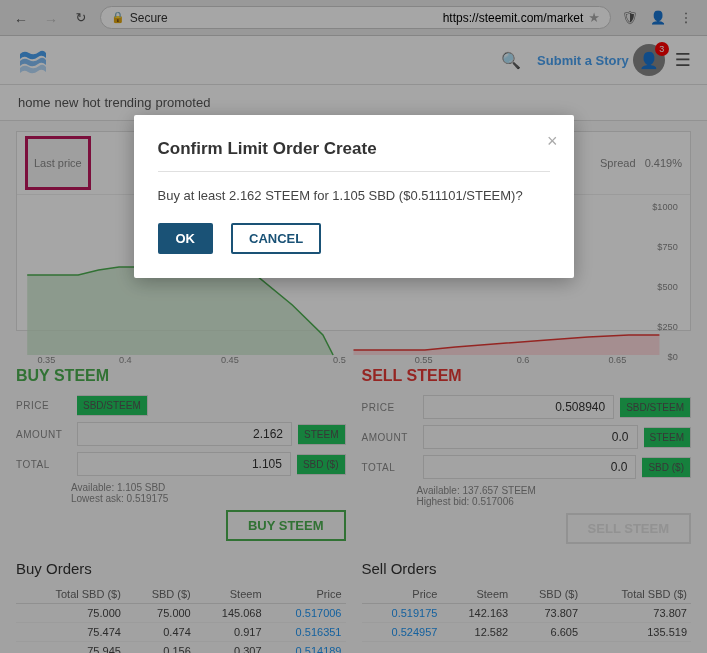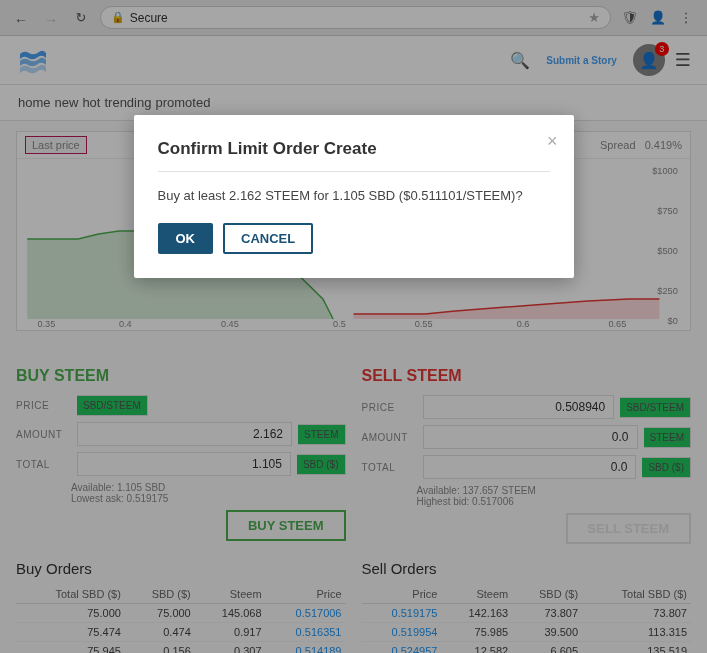--- a/index.html
+++ b/index.html
@@ -52,25 +52,25 @@
     .logo-area { display: flex; align-items: center; gap: 6px; }
     .logo-icon { width: 32px; height: 32px; }
     .logo-text { display: flex; flex-direction: column; }
     .logo-name { font-size: 18px; color: #4ba2f2; font-weight: bold; }
     .logo-beta { font-size: 10px; color: #aaa; }
     .header-spacer { flex: 1; }
     .header-search { font-size: 16px; color: #888; cursor: pointer; margin-right: 16px; }
     .submit-story-btn {
       color: #4ba2f2;
       font-weight: bold;
-      font-size: 10px;
+      font-size: 13px;
       background: none;
       border: none;
       cursor: pointer;
-      margin-right: 16px;
+      margin-right: 4px;
     }
     .avatar-badge { position: relative; margin-right: 10px; cursor: pointer; }
     .avatar-circle { width: 32px; height: 32px; border-radius: 50%; background: #888; overflow: hidden; display: flex; align-items: center; justify-content: center; }
     .badge-dot { position: absolute; top: -2px; right: -4px; background: red; color: white; font-size: 9px; border-radius: 50%; width: 14px; height: 14px; display: flex; align-items: center; justify-content: center; }
     .hamburger-btn { background: none; border: none; cursor: pointer; font-size: 18px; color: #555; }
 
     
     .nav-bar {
       background: white;
       padding: 0 16px;
@@ -98,21 +98,21 @@
       height: 200px;
     }
     .chart-header {
       display: flex;
       align-items: center;
       padding: 4px 8px;
       font-size: 11px;
       color: #888;
       border-bottom: 1px solid #eee;
     }
-    .chart-label { background: #f5f5f5; border: 1px solid #be185d; padding: 2px 6px; margin-right: 6px; }
+    .chart-label { background: #f5f5f5; border: 3px solid #be185d; padding: 18px 6px; margin-right: 6px; }
     .spread-info { margin-left: auto; }
     .chart-svg { width: 100%; height: 170px; }
 
     
     .market-sections {
       display: flex;
       gap: 16px;
       margin-bottom: 16px;
       margin-top: 36px;
     }
@@ -244,21 +244,21 @@
     }
     .modal-close {
       position: absolute;
       top: 16px; right: 16px;
       background: none;
       border: none;
       font-size: 18px;
       color: #aaa;
       cursor: pointer;
     }
-    .modal-buttons { display: flex; gap: 10px; align-items: center; }
+    .modal-buttons { display: flex; gap: 18px; align-items: center; }
     .modal-ok-btn {
       background: #1a5276;
       color: white;
       border: none;
       padding: 8px 18px;
       font-size: 13px;
       font-weight: bold;
       cursor: pointer;
       border-radius: 2px;
     }
@@ -279,20 +279,21 @@
 </head>
 <body>
 
 <div class="browser-bar">
   <button class="browser-nav-btn">←</button>
   <button class="browser-nav-btn disabled">→</button>
   <button class="browser-nav-btn browser-refresh">↻</button>
   <div class="address-bar">
     <span class="lock-icon">🔒</span>
     <span class="addr-text">Secure</span>
+    <span>https://steemit.com/market</span>
     <span class="star-icon">★</span>
   </div>
   <div class="browser-icons">
     <button class="browser-icon-btn">🛡</button>
     <button class="browser-icon-btn">👤</button>
     <button class="browser-icon-btn">⋮</button>
   </div>
 </div>
 
 <div class="site-header">
@@ -458,26 +459,20 @@
           </tr>
         </thead>
         <tbody id="sell-orders-body">
         <tr>
               <td class="col-price">0.519175</td>
               <td>142.163</td>
               <td>73.807</td>
               <td>73.807</td>
             </tr>
             <tr>
-              <td class="col-price">0.519954</td>
-              <td>75.985</td>
-              <td>39.500</td>
-              <td>113.315</td>
-            </tr>
-            <tr>
               <td class="col-price">0.524957</td>
               <td>12.582</td>
               <td>6.605</td>
               <td>135.519</td>
             </tr>
           </tbody>
       </table>
     </div>
   </div>
 </div>

